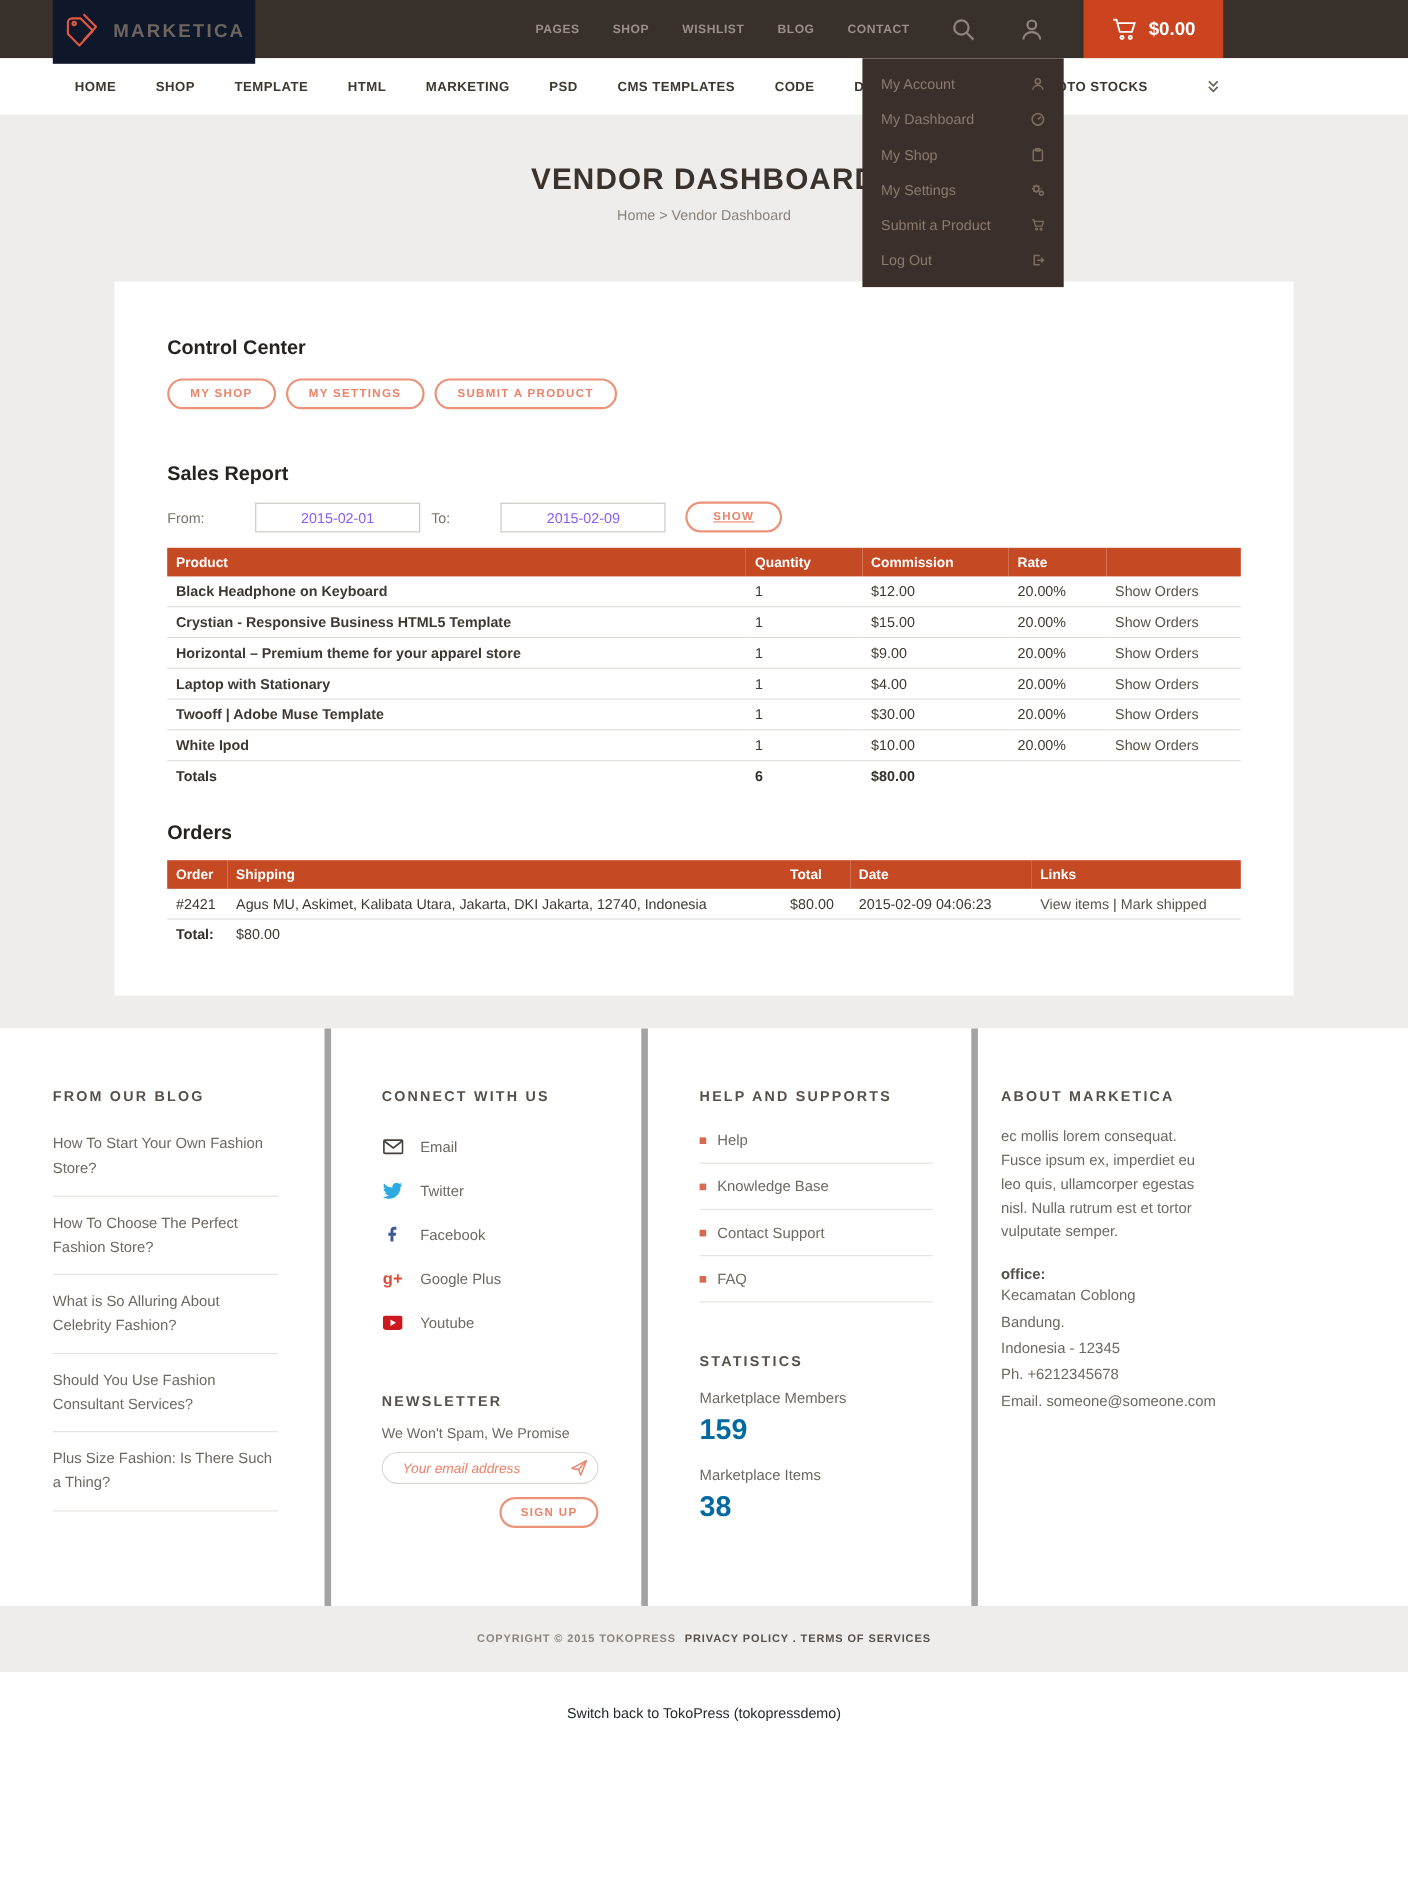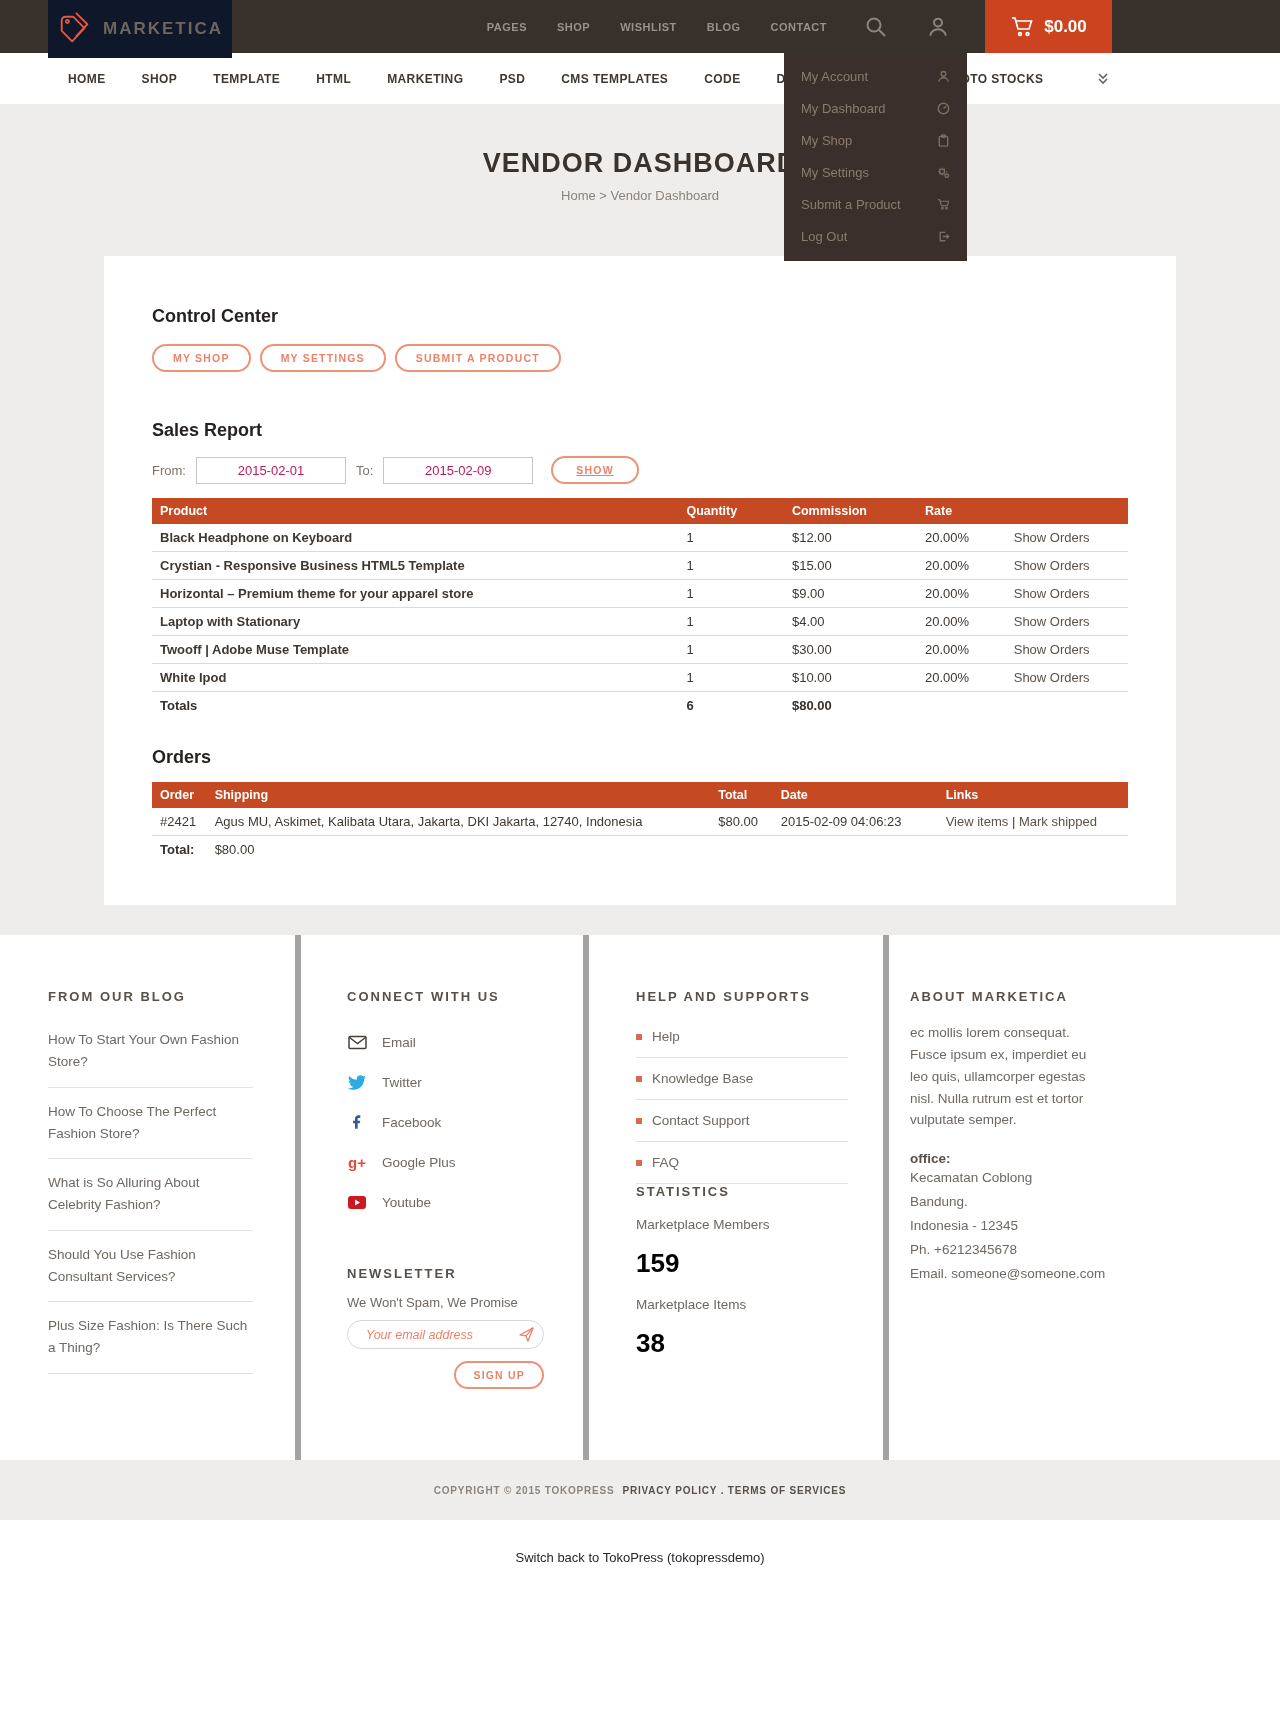--- a/index.html
+++ b/index.html
@@ -62,21 +62,21 @@
   .pill {
     display:inline-block; border:2px solid #ec9279; color:#e9836a; background:#fff;
     border-radius:16px; padding:6px 19px; font-size:10.5px; font-weight:bold; letter-spacing:1.2px;
     cursor:pointer; white-space:nowrap; font-family:"Liberation Sans",sans-serif;
   }
 
   .filter-row { margin-top:15px; display:flex; align-items:center; gap:10px; }
   .filter-row label { font-size:13px; color:#7c7268; }
   .filter-row input {
     width:150px; height:27px; border:1px solid #c9c5c0; text-align:center; font-size:13px;
-    color:#be185d; font-family:"Liberation Sans",sans-serif; outline:none;
+    color:#8b5cf6; font-family:"Liberation Sans",sans-serif; outline:none;margin-left:36px;
   }
   .show-btn { margin-left:8px; padding:6px 23px;text-decoration:underline; }
 
   table.data { width:100%; border-collapse:collapse; margin-top:14px; }
   table.data th {
     background:#c54a23; color:#fff; font-size:12.5px; font-weight:bold; text-align:left;
     padding:6px 8px;
   }
   table.data td { padding:6px 8px; border-bottom:1px solid #dedbd7; font-size:13px; color:#3f3831; }
   td.prod { font-weight:bold; color:#4a4037; }
@@ -113,23 +113,23 @@
   .nl-input {
     width:197px; height:29px; border:1px solid #d9d5d1; border-radius:16px; padding:0 30px 0 18px;
     font-size:12.5px; font-family:"Liberation Sans",sans-serif; outline:none; color:#0f766e; font-style:italic;
   }
   .nl-input::placeholder { color:#e9836a; font-style:italic; opacity:1; }
   .nl-plane { position:absolute; right:10px; top:7px; color:#e9836a; cursor:pointer; }
   .nl-signup { display:block; margin-left:auto; margin-top:12px; padding:6px 17px; border-radius:14px; }
   .help-list { width:212px; }
   .help-item { display:flex; align-items:center; gap:10px; padding:13px 0; border-bottom:1px solid #e5e2df; font-size:13.5px; color:#6e6862; text-decoration:none; cursor:pointer; }
   .sq-bullet { width:6px; height:6px; background:#d96a52; display:inline-block; flex:none; }
-  .stats-head { }
+  .stats-head { margin-top:46px; }
   .stat-label { font-size:13.5px; color:#6e6862; margin-top:18px; }
-  .stat-value { font-size:26px; font-weight:bold; color:#000000; margin-top:16px; }
+  .stat-value { font-size:26px; font-weight:bold; color:#0369a1; margin-top:6px; }
   .about-text { width:178px; font-size:13.5px; line-height:1.62; color:#6e6862; margin-top:18px; }
   .office-label { font-size:13.5px; font-weight:bold; color:#57504a; margin-top:20px; }
   .addr-line { font-size:13.5px; color:#6e6862; line-height:1.78; }
 
   
   .copybar { height:60px; background:#efedec; display:flex; align-items:center; justify-content:center; gap:8px; }
   .copybar .c1 { font-size:10px; font-weight:bold; letter-spacing:.8px; color:#8c857d; }
   .copybar .c2 { font-size:10px; font-weight:bold; letter-spacing:.8px; color:#57504a; cursor:pointer; }
 
   

